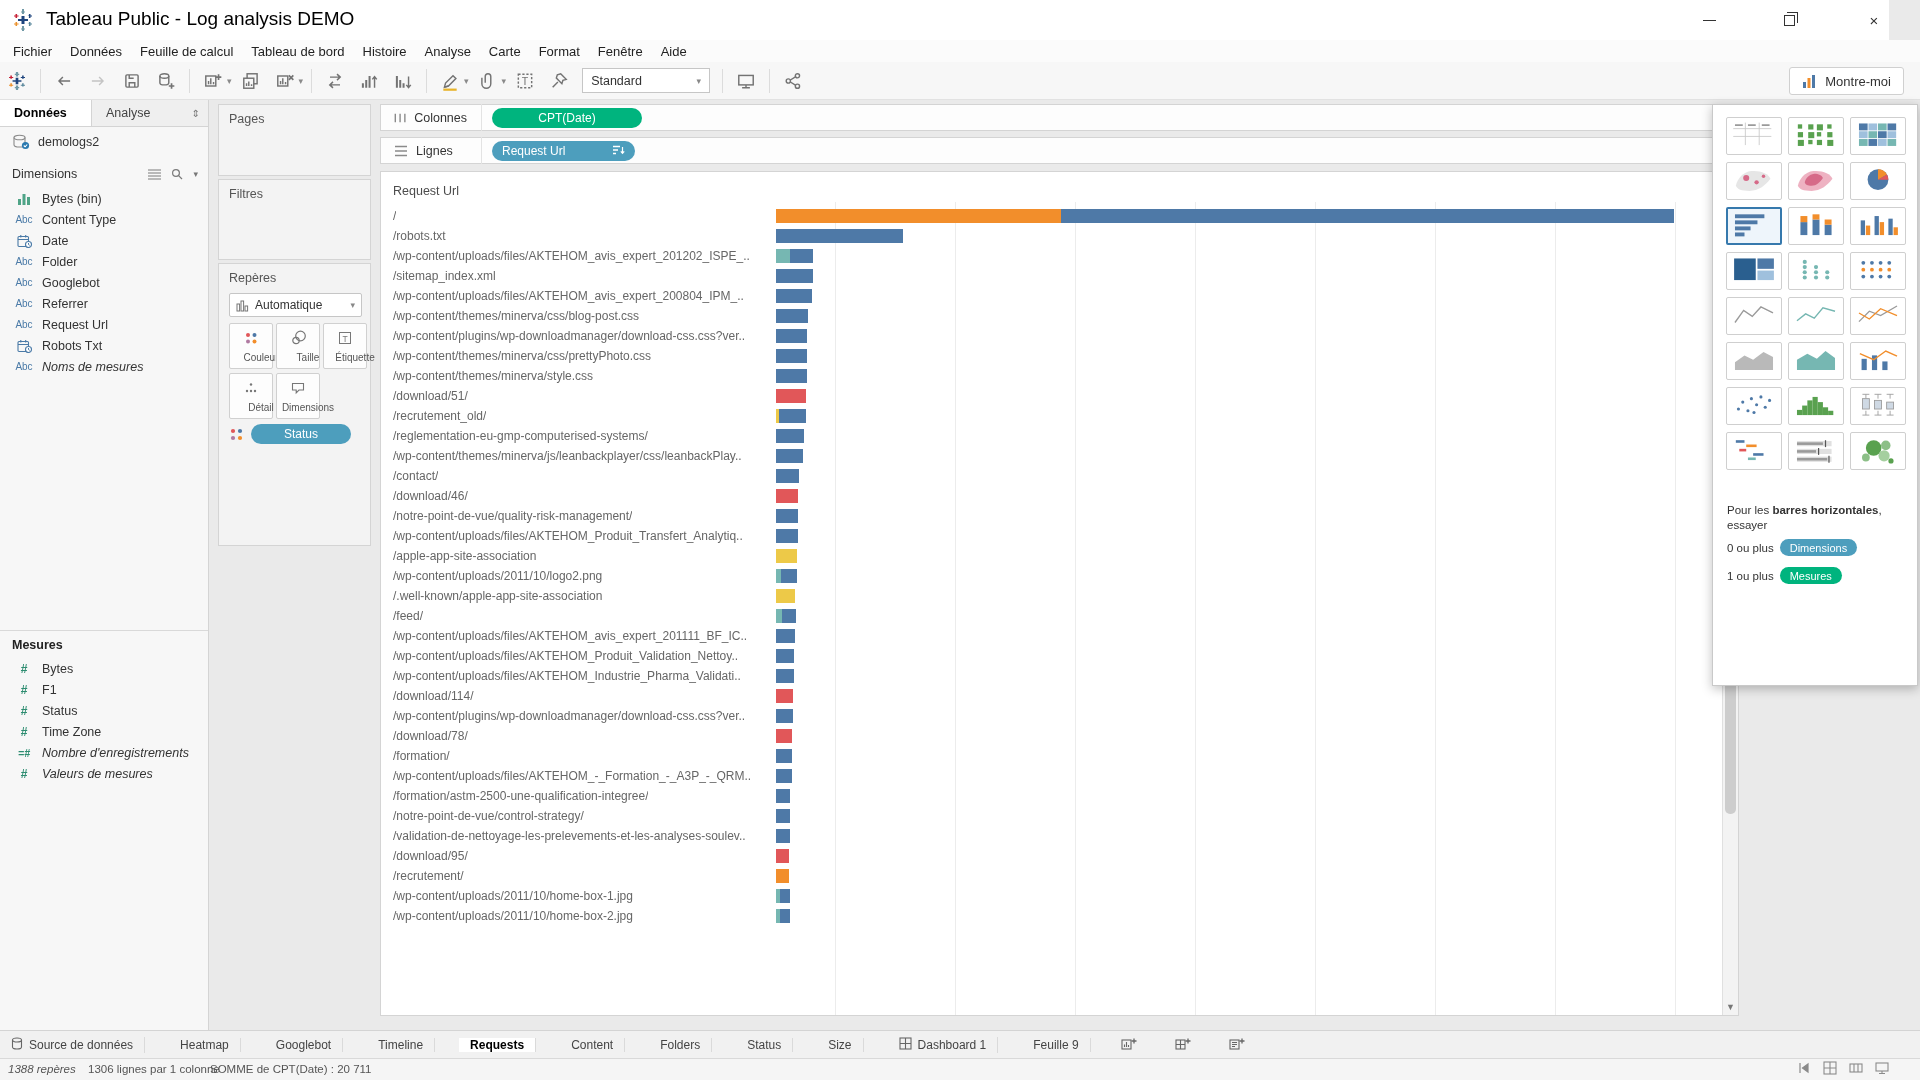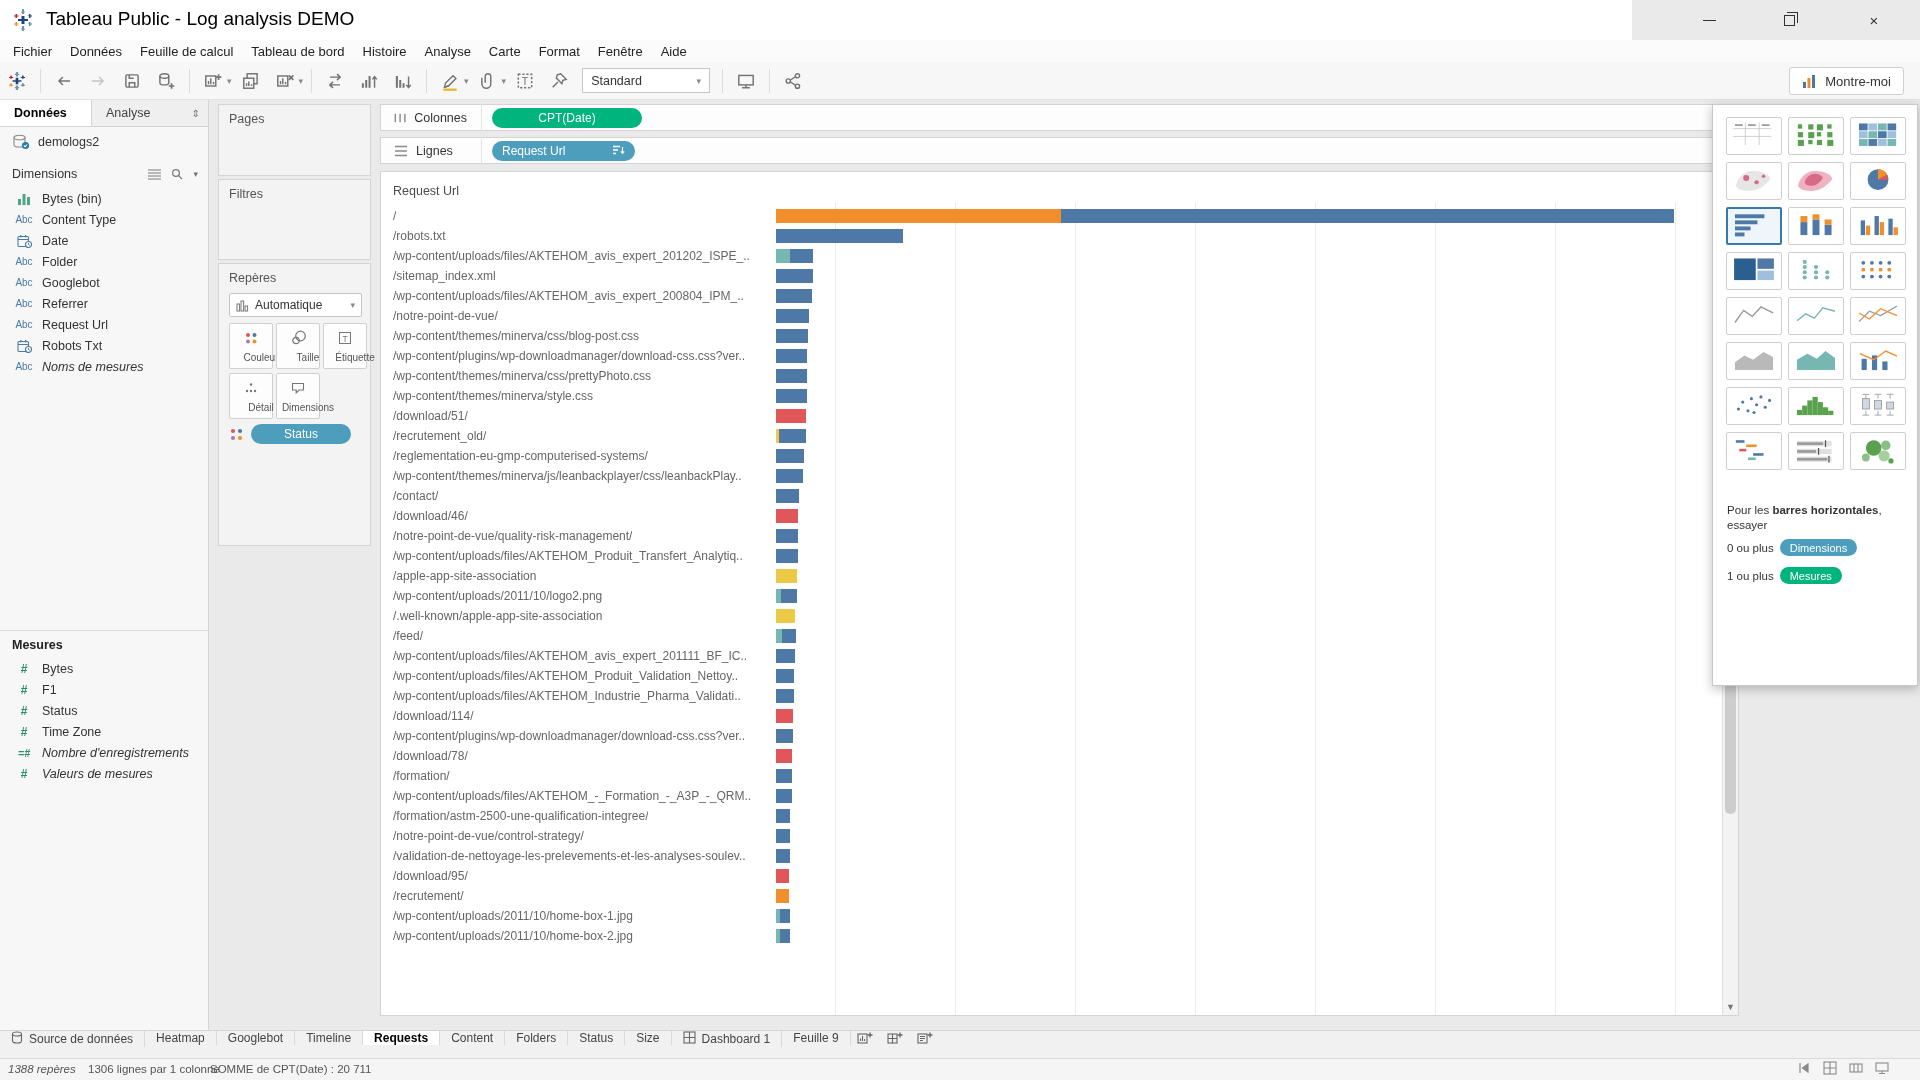--- a/index.html
+++ b/index.html
@@ -1,20 +1,20 @@
 <!DOCTYPE html>
 <html><head>
 <meta charset="utf-8">
 <style>
   * { margin:0; padding:0; box-sizing:border-box; }
   html,body { width:1920px; height:1080px; overflow:hidden; background:#eaeaea;
     font-family:"Liberation Sans", sans-serif; color:#333; }
 
   
-  #titlebar { position:absolute; left:0; top:0; width:1632px; height:40px; background:#fff; }
+  #titlebar { position:absolute; left:0; top:0; width:1889px; height:40px; background:#fff; }
   #app-icon { position:absolute; left:10px; top:7px; width:26px; height:26px; }
   #window-title { position:absolute; left:46px; top:8px; font-size:19px; color:#000; }
   .winbtn { position:absolute; top:0; width:58px; height:40px; display:flex; align-items:center; justify-content:center; color:#333; font-size:15px; }
   #btn-min { left:1680px; } #btn-restore { left:1760px; } #btn-close { left:1845px; }
   .min-glyph { width:13px; height:0; border-top:1px solid #333; display:inline-block; }
   .restore-glyph { width:11px; height:11px; border:1px solid #333; position:relative; display:inline-block; }
   .restore-glyph:before { content:""; position:absolute; left:2px; top:-4px; width:10px; height:10px; border:1px solid #333; border-left:none; border-bottom:none; }
 
   
   #menubar { position:absolute; left:0; top:40px; width:1920px; height:22px; background:#fbfbfb; display:flex; align-items:center; padding-left:4px; }
@@ -87,21 +87,21 @@
   #showme-grid { position:absolute; left:13px; top:12px; width:180px; display:grid; grid-template-columns:repeat(3,56px); grid-auto-rows:38px; gap:7px 6px; }
   .thumb { border:1px solid #cfcfcf; background:#fff; border-radius:2px; display:flex; align-items:center; justify-content:center; }
   .thumb.sel { border:2px solid #3679ad; background:#eef5fb; }
   .thumb svg { width:50px; height:32px; }
   #showme-hint { position:absolute; left:14px; top:398px; font-size:11.5px; color:#333; line-height:15px; }
   .req-row { position:absolute; left:14px; font-size:11.5px; color:#333; display:flex; align-items:center; gap:6px; }
   #req-dim { top:434px; } #req-mes { top:462px; }
   .badge { height:17px; border-radius:9px; color:#fff; font-size:11px; display:flex; align-items:center; padding:0 10px; }
 
   
-  #sheet-tabbar { position:absolute; left:0; top:1030px; width:1920px; height:28px; background:#f1f1f1; border-top:1px solid #d4d4d4; display:flex; align-items:flex-start; }
+  #sheet-tabbar { position:absolute; left:0; top:1030px; width:1920px; height:28px; background:#f1f1f1; border-top:1px solid #d4d4d4; display:flex; align-items:center;gap:24px; }
   .sheet-tab { display:flex; align-items:center; gap:6px; padding:0 11px; font-size:12px; color:#444; border-right:1px solid #dadada; white-space:nowrap; }
   .sheet-tab.active { background:#fff; color:#000; font-weight:bold; }
   .newsheet-btn { display:flex; align-items:center; justify-content:center; width:30px; }
 
   
   #statusbar { position:absolute; left:0; top:1058px; width:1920px; height:22px; background:#f5f5f5; border-top:1px solid #d9d9d9; font-size:11.5px; color:#555; }
   #sb-marks { position:absolute; left:8px; top:4px;font-style:italic; }
   #sb-rows { position:absolute; left:88px; top:4px; }
   #sb-sum { position:absolute; left:210px; top:4px; }
   #sb-icons { position:absolute; right:30px; top:1px; display:flex; gap:10px; align-items:center; }
@@ -557,26 +557,20 @@
           <span class="seg" style="width: 37px; background: rgb(78, 121, 167);"></span>
         </span>
       </div>
       <div class="crow">
         <span class="rlabel">/wp-content/uploads/files/AKTEHOM_avis_expert_200804_IPM_..</span>
         <span class="rbars">
           <span class="seg" style="width: 36px; background: rgb(78, 121, 167);"></span>
         </span>
       </div>
       <div class="crow">
-        <span class="rlabel">/notre-point-de-vue/</span>
-        <span class="rbars">
-          <span class="seg" style="width: 33px; background: rgb(78, 121, 167);"></span>
-        </span>
-      </div>
-      <div class="crow">
         <span class="rlabel">/wp-content/themes/minerva/css/blog-post.css</span>
         <span class="rbars">
           <span class="seg" style="width: 32px; background: rgb(78, 121, 167);"></span>
         </span>
       </div>
       <div class="crow">
         <span class="rlabel">/wp-content/plugins/wp-downloadmanager/download-css.css?ver..</span>
         <span class="rbars">
           <span class="seg" style="width: 31px; background: rgb(78, 121, 167);"></span>
         </span>

